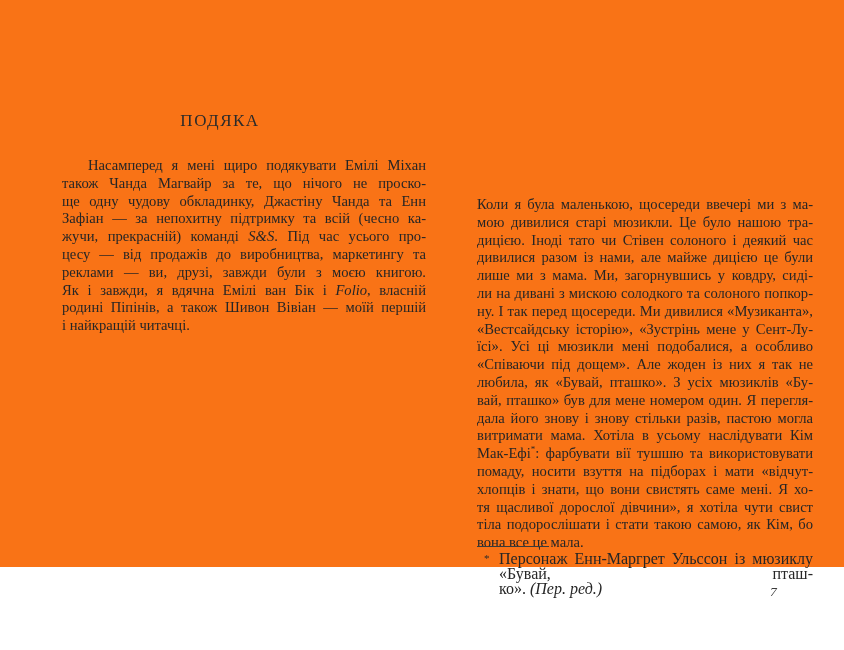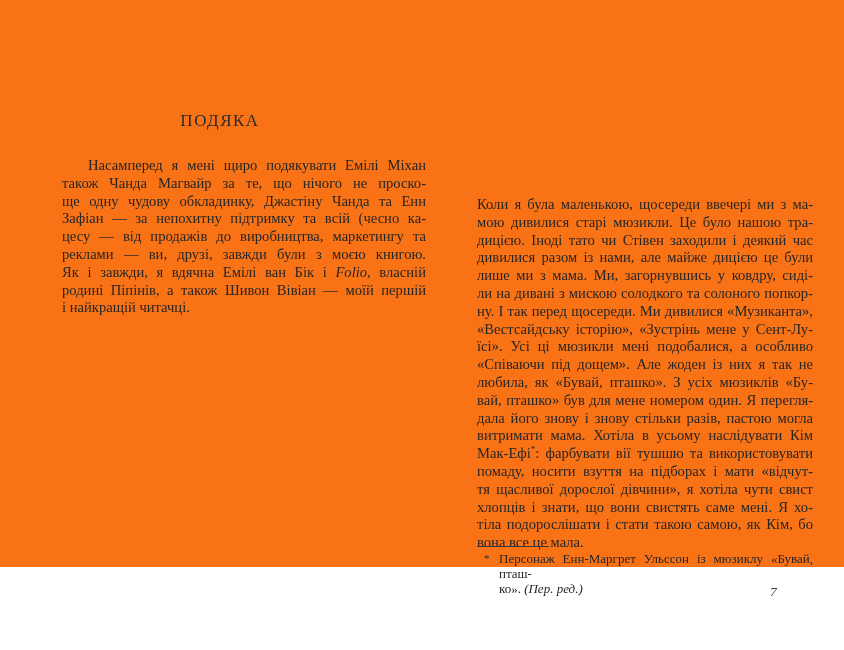--- a/index.html
+++ b/index.html
@@ -44,21 +44,21 @@
 
   
   .footnote{position:absolute;left:0;top:546px;width:336px;}
   .fn-rule{width:72px;border-top:1.5px solid #3a3a3a;margin:0 0 4px 0;}
   .fn-marker{
     position:absolute;left:7px;top:6px;
     font-size:11px;color:#2b2b2b;
   }
   .fn-lines{padding-left:22px;}
   .footnote .line{
-    font-size:13px;
+    font-size:16px;
     line-height:15px;
   }
 
   
   .page-number{
     position:absolute;left:293px;top:584px;
     font-size:13.5px;font-style:italic;color:#3a3a3a;
   }
 </style>
 </head>
@@ -66,49 +66,50 @@
 
 <div class="book">
 
   <div class="left-page">
     <div class="chapter-heading">ПОДЯКА</div>
     <div class="left-body">
         <div class="line indent">Насамперед я мені щиро подякувати Емілі Міхан</div>
         <div class="line">також Чанда Магвайр за те, що нічого не проско-</div>
         <div class="line">ще одну чудову обкладинку, Джастіну Чанда та Енн</div>
         <div class="line">Зафіан — за непохитну підтримку та всій (чесно ка-</div>
+        <div class="line">жучи, прекрасній) команді <i>S&amp;S</i>. Під час усього про-</div>
         <div class="line">цесу — від продажів до виробництва, маркетингу та</div>
         <div class="line">реклами — ви, друзі, завжди були з моєю книгою.</div>
         <div class="line">Як і завжди, я вдячна Емілі ван Бік і <i>Folio</i>, власній</div>
         <div class="line">родині Піпінів, а також Шивон Вівіан — моїй першій</div>
         <div class="line end">і найкращій читачці.</div>
       </div>
   </div>
 
   <div class="right-page">
     <div class="right-body">
       <div>
           <div class="line">Коли я була маленькою, щосереди ввечері ми з ма-</div>
           <div class="line">мою дивилися старі мюзикли. Це було нашою тра-</div>
-          <div class="line">дицією. Іноді тато чи Стівен заходили і деякий час</div>
+          <div class="line">дицією. Іноді тато чи Стівен солоного і деякий час</div>
           <div class="line">дивилися разом із нами, але майже дицією це були</div>
           <div class="line">лише ми з мама. Ми, загорнувшись у ковдру, сиді-</div>
           <div class="line">ли на дивані з мискою солодкого та солоного попкор-</div>
           <div class="line">ну. І так перед щосереди. Ми дивилися «Музиканта»,</div>
           <div class="line">«Вестсайдську історію», «Зустрінь мене у Сент-Лу-</div>
           <div class="line">їсі». Усі ці мюзикли мені подобалися, а особливо</div>
           <div class="line">«Співаючи під дощем». Але жоден із них я так не</div>
           <div class="line">любила, як «Бувай, пташко». З усіх мюзиклів «Бу-</div>
           <div class="line">вай, пташко» був для мене номером один. Я перегля-</div>
           <div class="line">дала його знову і знову стільки разів, пастою могла</div>
           <div class="line">витримати мама. Хотіла в усьому наслідувати Кім</div>
           <div class="line">Мак-Ефі<sup>*</sup>: фарбувати вії тушшю та використовувати</div>
           <div class="line">помаду, носити взуття на підборах і мати «відчут-</div>
+          <div class="line">хлопців і знати, що вони свистять саме мені. Я хо-</div>
           <div class="line">тя щасливої дорослої дівчини», я хотіла чути свист</div>
-          <div class="line">хлопців і знати, що вони свистять саме мені. Я хо-</div>
           <div class="line">тіла подорослішати і стати такою самою, як Кім, бо</div>
           <div class="line end">вона все це мала.</div>
         </div>
     </div>
 
     <div class="footnote">
       <div class="fn-rule"></div>
       <span class="fn-marker">*</span>
       <div class="fn-lines">
           <div class="line">Персонаж Енн-Маргрет Ульссон із мюзиклу «Бувай, пташ-</div>

